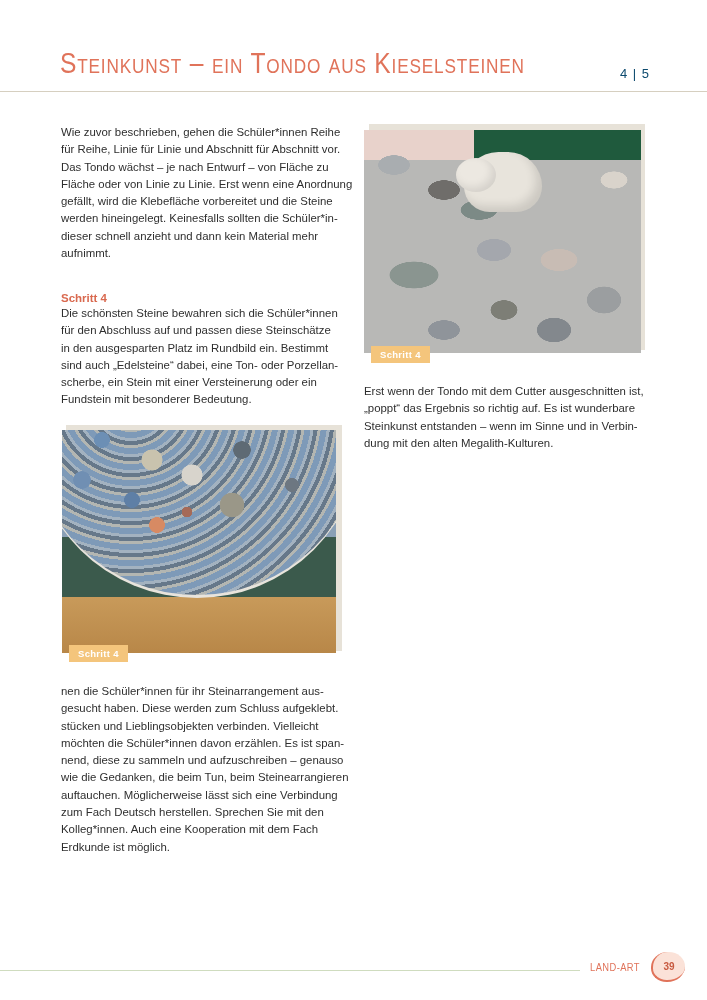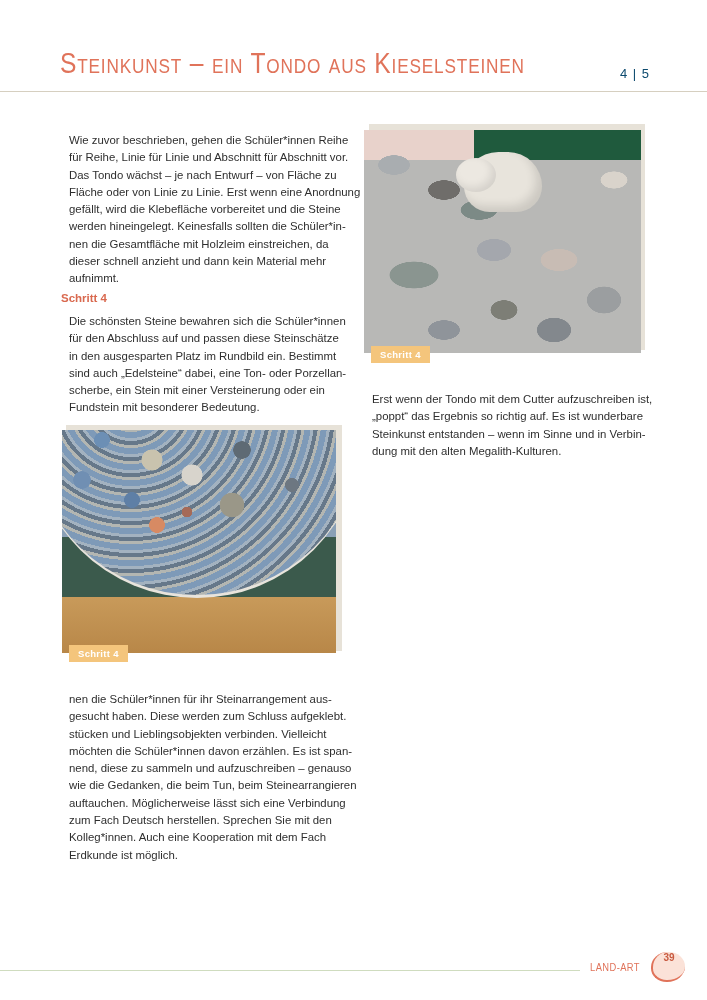--- a/index.html
+++ b/index.html
@@ -8,21 +8,21 @@
   .title {
     position: absolute; left: 60px; top: 46px;
     font-family: "Liberation Sans Narrow", "Liberation Sans", sans-serif;
     font-size: 30px; letter-spacing: 1px; color: #e0735a; font-variant: small-caps;
     transform: scaleX(0.82); transform-origin: left center; white-space: nowrap;
     font-weight: normal;
   }
   .page-indicator { position: absolute; left: 620px; top: 66px; font-size: 13px; color: #0c4a6e; letter-spacing: 1px; }
   .header-rule { position: absolute; left: 0; top: 91px; width: 707px; height: 1px; background: #d6cfc0; }
 
-  .para { position: absolute; font-size: 11.4px; line-height: 17.3px; color: #2e2e2e; margin: 8px; }
+  .para { position: absolute; font-size: 11.4px; line-height: 17.3px; color: #2e2e2e; margin: 0; }
   .para .line { display: block; white-space: nowrap; }
 
   .step-heading { position: absolute; left: 61px; top: 292px; font-size: 11.5px; font-weight: bold; color: #d9694f; }
   .photo-shadow { position: absolute; background: #e7e2d8; }
   .photo { position: absolute; overflow: hidden; }
   .badge { position: absolute; background: #f4c57c; color: #ffffff; font-size: 9.5px; font-weight: bold; padding: 3px 9px; letter-spacing: 0.3px; }
 
   
   .p1 { left: 364px; top: 130px; width: 277px; height: 223px;
     background:
@@ -62,37 +62,36 @@
       radial-gradient(circle 12px at 160px 205px, #d8d4cc 85%, transparent 90%),
       radial-gradient(circle 8px at 260px 215px, #6d7781 85%, transparent 90%),
       radial-gradient(circle 9px at 100px 230px, #5e7fa6 85%, transparent 90%),
       repeating-radial-gradient(circle at 30% 40%, #7e9ab8 0 6px, #a3b2c0 6px 9px, #66788a 9px 13px, #b3b6b2 13px 16px),
       #8497aa;
     border-bottom: 3px solid #e8e4dc;
   }
 
   .footer-rule { position: absolute; left: 0; top: 970px; width: 580px; height: 1px; background: #cfdcbf; }
   .footer-label { position: absolute; left: 590px; top: 961px; font-size: 11px; color: #e0735a; letter-spacing: 0.5px; transform: scaleX(0.85); transform-origin: left; }
-  .page-number { position: absolute; left: 651px; top: 952px; width: 32px; height: 28px; background: #fbe2d8; border-radius: 50% 48% 52% 46%; border-left: 2px solid #e0735a; border-bottom: 2px solid #e0735a; display: flex; align-items: flex-start; justify-content: center; font-size: 10px; color: #c85a40; font-weight: bold; }
+  .page-number { position: absolute; left: 651px; top: 952px; width: 32px; height: 28px; background: #fbe2d8; border-radius: 50% 48% 52% 46%; border-left: 2px solid #e0735a; border-bottom: 2px solid #e0735a; display: flex; align-items: center; justify-content: center; font-size: 10px; color: #c85a40; font-weight: bold; }
 </style>
 </head>
 <body>
 
 <div class="title">Steinkunst – ein Tondo aus Kieselsteinen</div>
 <div class="page-indicator">4 | 5</div>
 <div class="header-rule"></div>
 
 <p class="para" style="left:61px; top:124px;">
   <span class="line">Wie zuvor beschrieben, gehen die Schüler*innen Reihe</span>
   <span class="line">für Reihe, Linie für Linie und Abschnitt für Abschnitt vor.</span>
   <span class="line">Das Tondo wächst – je nach Entwurf – von Fläche zu</span>
   <span class="line">Fläche oder von Linie zu Linie. Erst wenn eine Anordnung</span>
   <span class="line">gefällt, wird die Klebefläche vorbereitet und die Steine</span>
   <span class="line">werden hineingelegt. Keinesfalls sollten die Schüler*in-</span>
-  <span class="line">nen die Gesamtfläche mit Holzleim einstreichen, da</span>
   <span class="line">dieser schnell anzieht und dann kein Material mehr</span>
   <span class="line">aufnimmt.</span>
 </p>
 
 <div class="step-heading">Schritt 4</div>
 
 <p class="para" style="left:61px; top:305px;">
   <span class="line">Die schönsten Steine bewahren sich die Schüler*innen</span>
   <span class="line">für den Abschluss auf und passen diese Steinschätze</span>
   <span class="line">in den ausgesparten Platz im Rundbild ein. Bestimmt</span>
@@ -121,21 +120,21 @@
 </p>
 
 <div class="photo-shadow" style="left:369px; top:124px; width:276px; height:226px;"></div>
 <div class="photo p1">
   <div class="hippo"></div>
   <div class="hippo-head"></div>
 </div>
 <div class="badge" style="left:371px; top:346px;">Schritt 4</div>
 
 <p class="para" style="left:364px; top:383px;">
-  <span class="line">Erst wenn der Tondo mit dem Cutter aufzuschreiben ist,</span>
+  <span class="line">Erst wenn der Tondo mit dem Cutter ausgeschnitten ist,</span>
   <span class="line">„poppt“ das Ergebnis so richtig auf. Es ist wunderbare</span>
   <span class="line">Steinkunst entstanden – wenn im Sinne und in Verbin-</span>
   <span class="line">dung mit den alten Megalith-Kulturen.</span>
 </p>
 
 <div class="footer-rule"></div>
 <div class="footer-label">LAND-ART</div>
 <div class="page-number">
   <span>39</span>
 </div>

